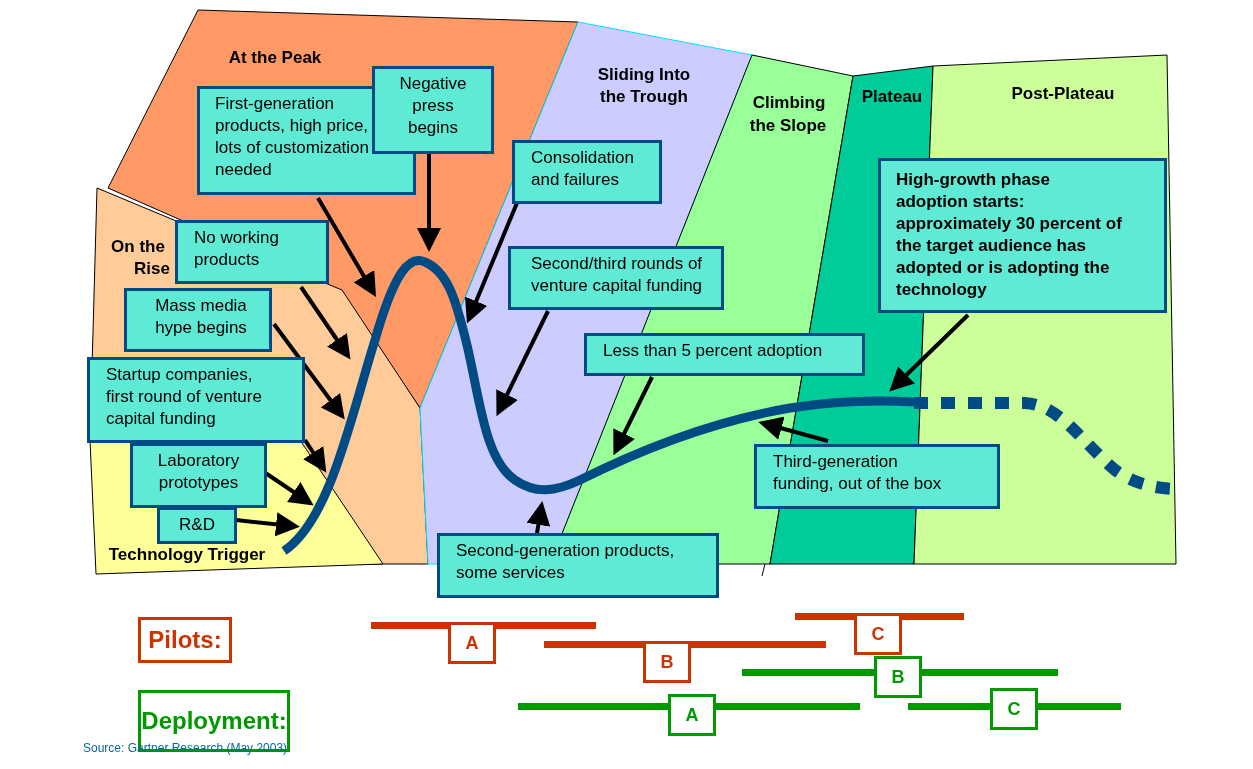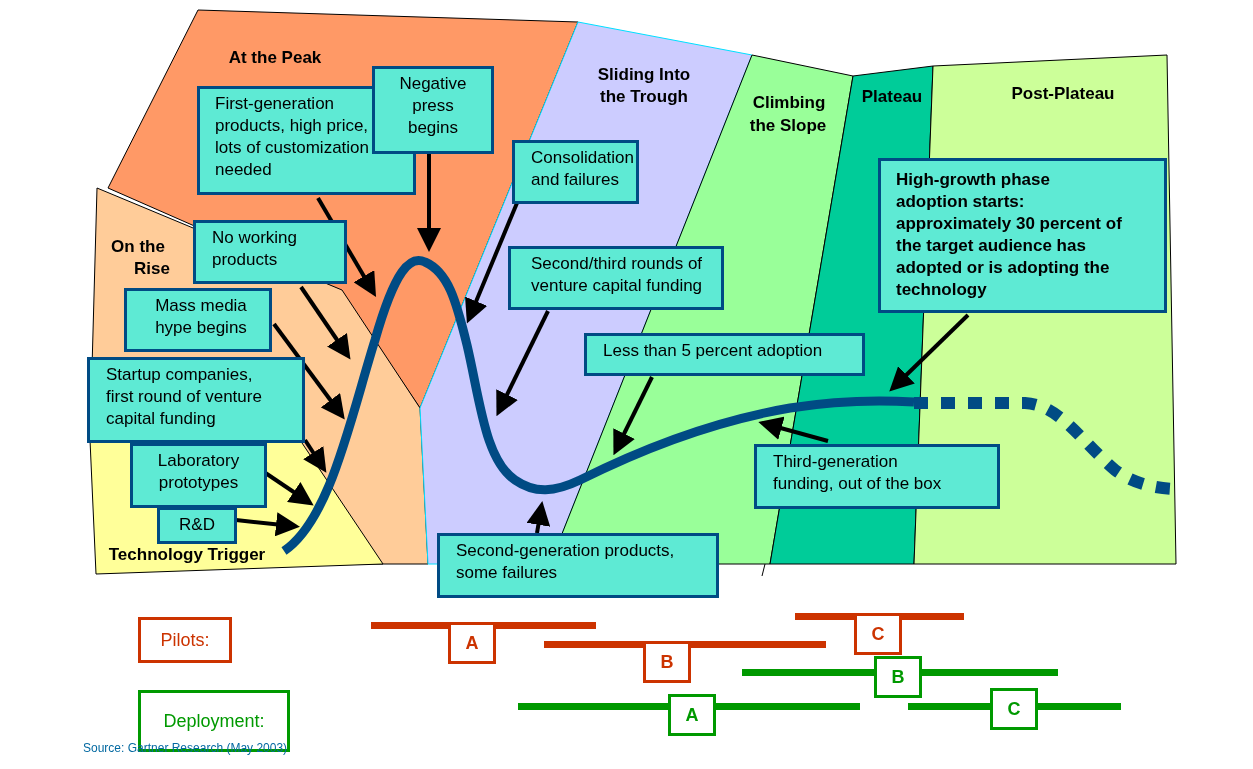--- a/index.html
+++ b/index.html
@@ -5,21 +5,21 @@
   html, body { margin:0; padding:0; background:#ffffff; }
   body { width:1253px; height:769px; position:relative; overflow:hidden;
          font-family: "Liberation Sans", sans-serif; }
   #diagram { position:absolute; left:0; top:0; }
   .phase-label { font-family:"Liberation Sans", sans-serif; font-weight:bold; font-size:17px; fill:#000; }
   .callout { position:absolute; background:#5eead4; border:3px solid #004b84; box-sizing:border-box;
              font-size:17px; line-height:22px; color:#000; padding:4px 10px; white-space:pre-line; }
   .callout.bold { font-weight:bold;margin-left:7px; }
   .callout.center { text-align:center; }
   .legend-box { position:absolute; background:#fff; box-sizing:border-box; border:3px solid;
-                font-weight:normal; font-size:18px; display:flex; align-items:center; justify-content:center; }
+                font-weight:bold; font-size:24px; display:flex; align-items:center; justify-content:center; }
   .legend-box.pilot { border-color:#cc3300; color:#cc3300; }
   .legend-box.deploy { border-color:#009900; color:#009900; }
   .bar-label { position:absolute; width:48px; height:42px; background:#fff; box-sizing:border-box; border:3px solid;
                font-weight:bold; font-size:18px; display:flex; align-items:center; justify-content:center; }
   .bar-label.pilot { border-color:#cc3300; color:#cc3300; }
   .bar-label.deploy { border-color:#009900; color:#009900; }
   .bar-line { position:absolute; height:7px; }
   .bar-line.pilot { background:#cc3300; }
   .bar-line.deploy { background:#009900; }
   .source { position:absolute; left:83px; top:741px; font-size:12px; color:#0369a1; }
@@ -74,37 +74,37 @@
   <path d="M914,403 L1025,403 C1060,405 1080,440 1115,470 C1135,485 1160,489 1178,489" stroke="#004b84" stroke-width="12" fill="none" stroke-dasharray="14,13"></path>
 </svg>
 
 <div class="callout" style="left:149px;top:86px;width:219px;height:109px;padding-left:15px;margin-left:48px;">First-generation
 products, high price,
 lots of customization
 needed</div>
 <div class="callout center" style="left:372px;top:66px;width:122px;height:88px;">Negative
 press
 begins</div>
-<div class="callout" style="left:512px;top:140px;width:127px;height:64px;padding-left:16px;">Consolidation
+<div class="callout" style="left:512px;top:140px;width:150px;height:64px;padding-left:16px;">Consolidation
 and failures</div>
-<div class="callout" style="left:193px;top:220px;width:154px;height:64px;padding-left:16px;">No working
+<div class="callout" style="left:175px;top:220px;width:154px;height:64px;padding-left:16px;">No working
 products</div>
 <div class="callout" style="left:124px;top:288px;width:148px;height:64px;padding-left:16px;text-align:center;">Mass media
 hype begins</div>
 <div class="callout" style="left:87px;top:357px;width:218px;height:86px;padding-left:16px;">Startup companies,
 first round of venture
 capital funding</div>
 <div class="callout center" style="left:130px;top:443px;width:137px;height:65px;">Laboratory
 prototypes</div>
 <div class="callout center" style="left:157px;top:507px;width:80px;height:37px;">R&amp;D</div>
 <div class="callout" style="left:508px;top:246px;width:216px;height:64px;padding-left:20px;">Second/third rounds of
 venture capital funding</div>
 <div class="callout" style="left:584px;top:333px;width:281px;height:43px;padding-left:16px;">Less than 5 percent adoption</div>
 <div class="callout" style="left:437px;top:533px;width:282px;height:65px;padding-left:16px;">Second-generation products,
-some failures</div>
+some services</div>
 <div class="callout" style="left:754px;top:444px;width:246px;height:65px;padding-left:16px;">Third-generation
 funding, out of the box</div>
 <div class="callout bold" style="left:871px;top:158px;width:289px;height:155px;padding-left:15px;padding-top:8px;">High-growth phase
 adoption starts:
 approximately 30 percent of
 the target audience has
 adopted or is adopting the
 technology</div>
 
 <div class="legend-box pilot" style="left:138px;top:617px;width:94px;height:46px;">Pilots:</div>

